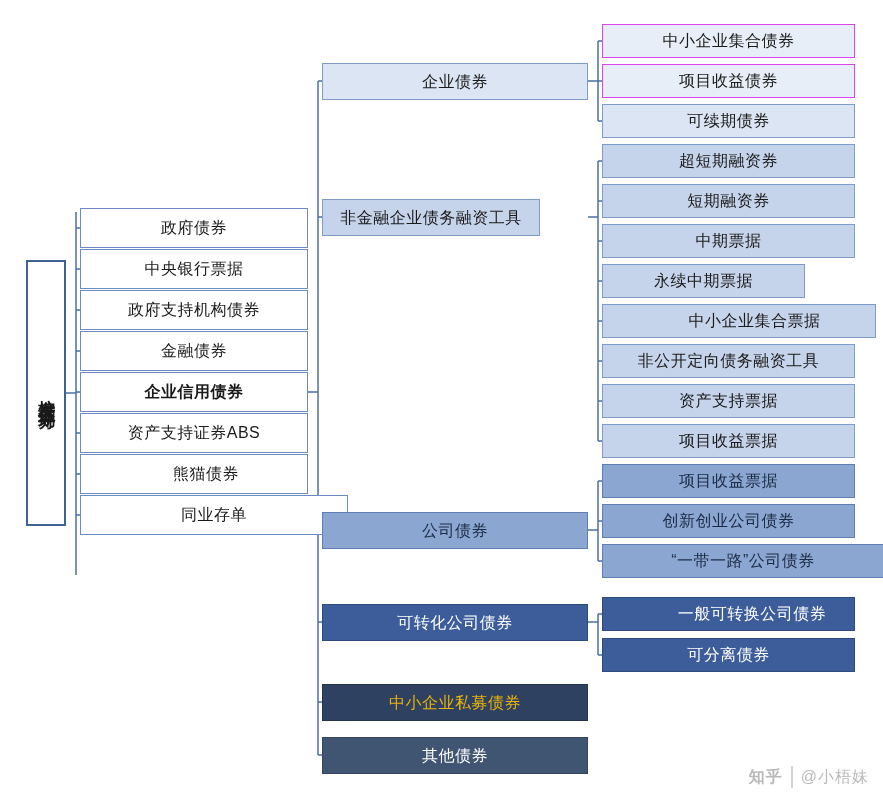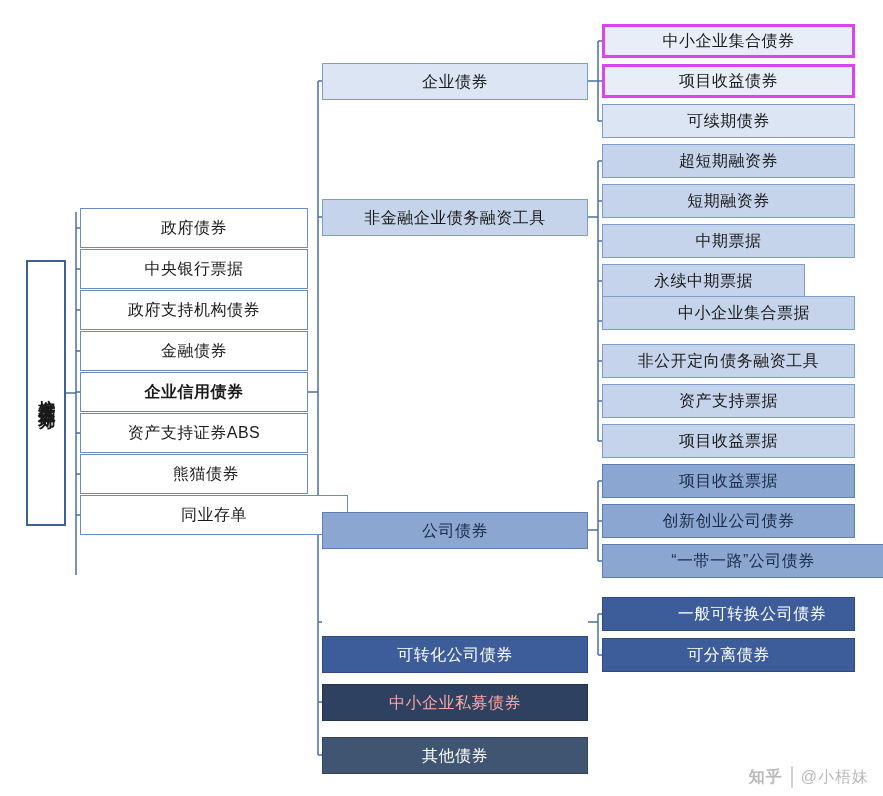--- a/index.html
+++ b/index.html
@@ -26,26 +26,26 @@
     writing-mode:vertical-rl;
     text-orientation:upright;
     font-weight:bold;
     letter-spacing:2px;
     background:#ffffff;
     border:2px solid #3f6193;
     font-size:17px;
   }
   .lvl1{background:#ffffff;border:1px solid #6b8cc0;font-size:16px;}
   .lvl1.bold{font-weight:bold;}
-  .c-pale{background:#e8eef7;border:3px solid #d946ef;}
+  .c-pale{background:#e8eef7;border:1px solid #d946ef;}
   .c-light{background:#dbe5f3;border:1px solid #7e9cc7;}
   .c-mid{background:#c6d4eb;border:1px solid #7e9cc7;}
   .c-steel{background:#8ba6d0;border:1px solid #5d7fb4;color:#1b2b45;}
   .c-blue{background:#3c5d9a;border:1px solid #2f4a7d;color:#ffffff;}
-  .c-navy{background:#2e4160;border:1px solid #243349;color:#fca5a5;}
+  .c-navy{background:#2e4160;border:1px solid #243349;color:#eab308;}
   .c-slate{background:#3f5572;border:1px solid #33455c;color:#ffffff;}
   svg.lines{position:absolute;left:0;top:0;width:883px;height:796px;pointer-events:none;}
   .wm{
     position:absolute;right:14px;bottom:8px;
     display:flex;align-items:center;gap:8px;
     color:#b9b9b9;font-size:16px;letter-spacing:1px;
   }
   .wm .zh{font-weight:bold;color:#b9b9b9;}
   .wm .bar{width:2px;height:22px;background:#d2d2d2;display:inline-block;}
 </style>
@@ -110,35 +110,35 @@
   <div class="node lvl1" style="left:80px;top:208px;width:228px;height:40px;">政府债券</div>
   <div class="node lvl1" style="left:80px;top:249px;width:228px;height:40px;">中央银行票据</div>
   <div class="node lvl1" style="left:80px;top:290px;width:228px;height:40px;">政府支持机构债券</div>
   <div class="node lvl1" style="left:80px;top:331px;width:228px;height:40px;">金融债券</div>
   <div class="node lvl1 bold" style="left:80px;top:372px;width:228px;height:40px;">企业信用债券</div>
   <div class="node lvl1" style="left:80px;top:413px;width:228px;height:40px;">资产支持证券ABS</div>
   <div class="node lvl1" style="left:80px;top:454px;width:228px;height:40px;padding-left:24px;">熊猫债券</div>
   <div class="node lvl1" style="left:80px;top:495px;width:268px;height:40px;">同业存单</div>
 
   <div class="node c-light" style="left:322px;top:63px;width:266px;height:37px;">企业债券</div>
-  <div class="node c-mid" style="left:322px;top:199px;width:266px;height:37px;">非金融企业债务融资工具</div>
+  <div class="node c-mid" style="left:322px;top:199px;width:218px;height:37px;">非金融企业债务融资工具</div>
   <div class="node c-steel" style="left:322px;top:512px;width:266px;height:37px;">公司债券</div>
-  <div class="node c-blue" style="left:322px;top:604px;width:266px;height:37px;margin-top:32px;">可转化公司债券</div>
+  <div class="node c-blue" style="left:322px;top:604px;width:266px;height:37px;">可转化公司债券</div>
   <div class="node c-navy" style="left:322px;top:684px;width:266px;height:37px;">中小企业私募债券</div>
   <div class="node c-slate" style="left:322px;top:737px;width:266px;height:37px;">其他债券</div>
 
   <div class="node c-pale" style="left:602px;top:24px;width:253px;height:34px;">中小企业集合债券</div>
   <div class="node c-pale" style="left:602px;top:64px;width:253px;height:34px;">项目收益债券</div>
   <div class="node c-light" style="left:602px;top:104px;width:253px;height:34px;">可续期债券</div>
 
   <div class="node c-mid" style="left:602px;top:144px;width:253px;height:34px;">超短期融资券</div>
   <div class="node c-mid" style="left:602px;top:184px;width:253px;height:34px;">短期融资券</div>
   <div class="node c-mid" style="left:602px;top:224px;width:253px;height:34px;">中期票据</div>
   <div class="node c-mid" style="left:602px;top:264px;width:203px;height:34px;">永续中期票据</div>
-  <div class="node c-mid" style="left:602px;top:296px;width:253px;height:34px;padding-left:31px;">中小企业集合票据</div>
+  <div class="node c-mid" style="left:602px;top:304px;width:274px;height:34px;padding-left:31px;">中小企业集合票据</div>
   <div class="node c-mid" style="left:602px;top:344px;width:253px;height:34px;">非公开定向债务融资工具</div>
   <div class="node c-mid" style="left:602px;top:384px;width:253px;height:34px;">资产支持票据</div>
   <div class="node c-mid" style="left:602px;top:424px;width:253px;height:34px;">项目收益票据</div>
 
   <div class="node c-steel" style="left:602px;top:464px;width:253px;height:34px;">项目收益票据</div>
   <div class="node c-steel" style="left:602px;top:504px;width:253px;height:34px;">创新创业公司债券</div>
   <div class="node c-steel" style="left:602px;top:544px;width:282px;height:34px;">“一带一路”公司债券</div>
 
   <div class="node c-blue" style="left:602px;top:597px;width:253px;height:34px;padding-left:47px;">一般可转换公司债券</div>
   <div class="node c-blue" style="left:602px;top:638px;width:253px;height:34px;">可分离债券</div>

